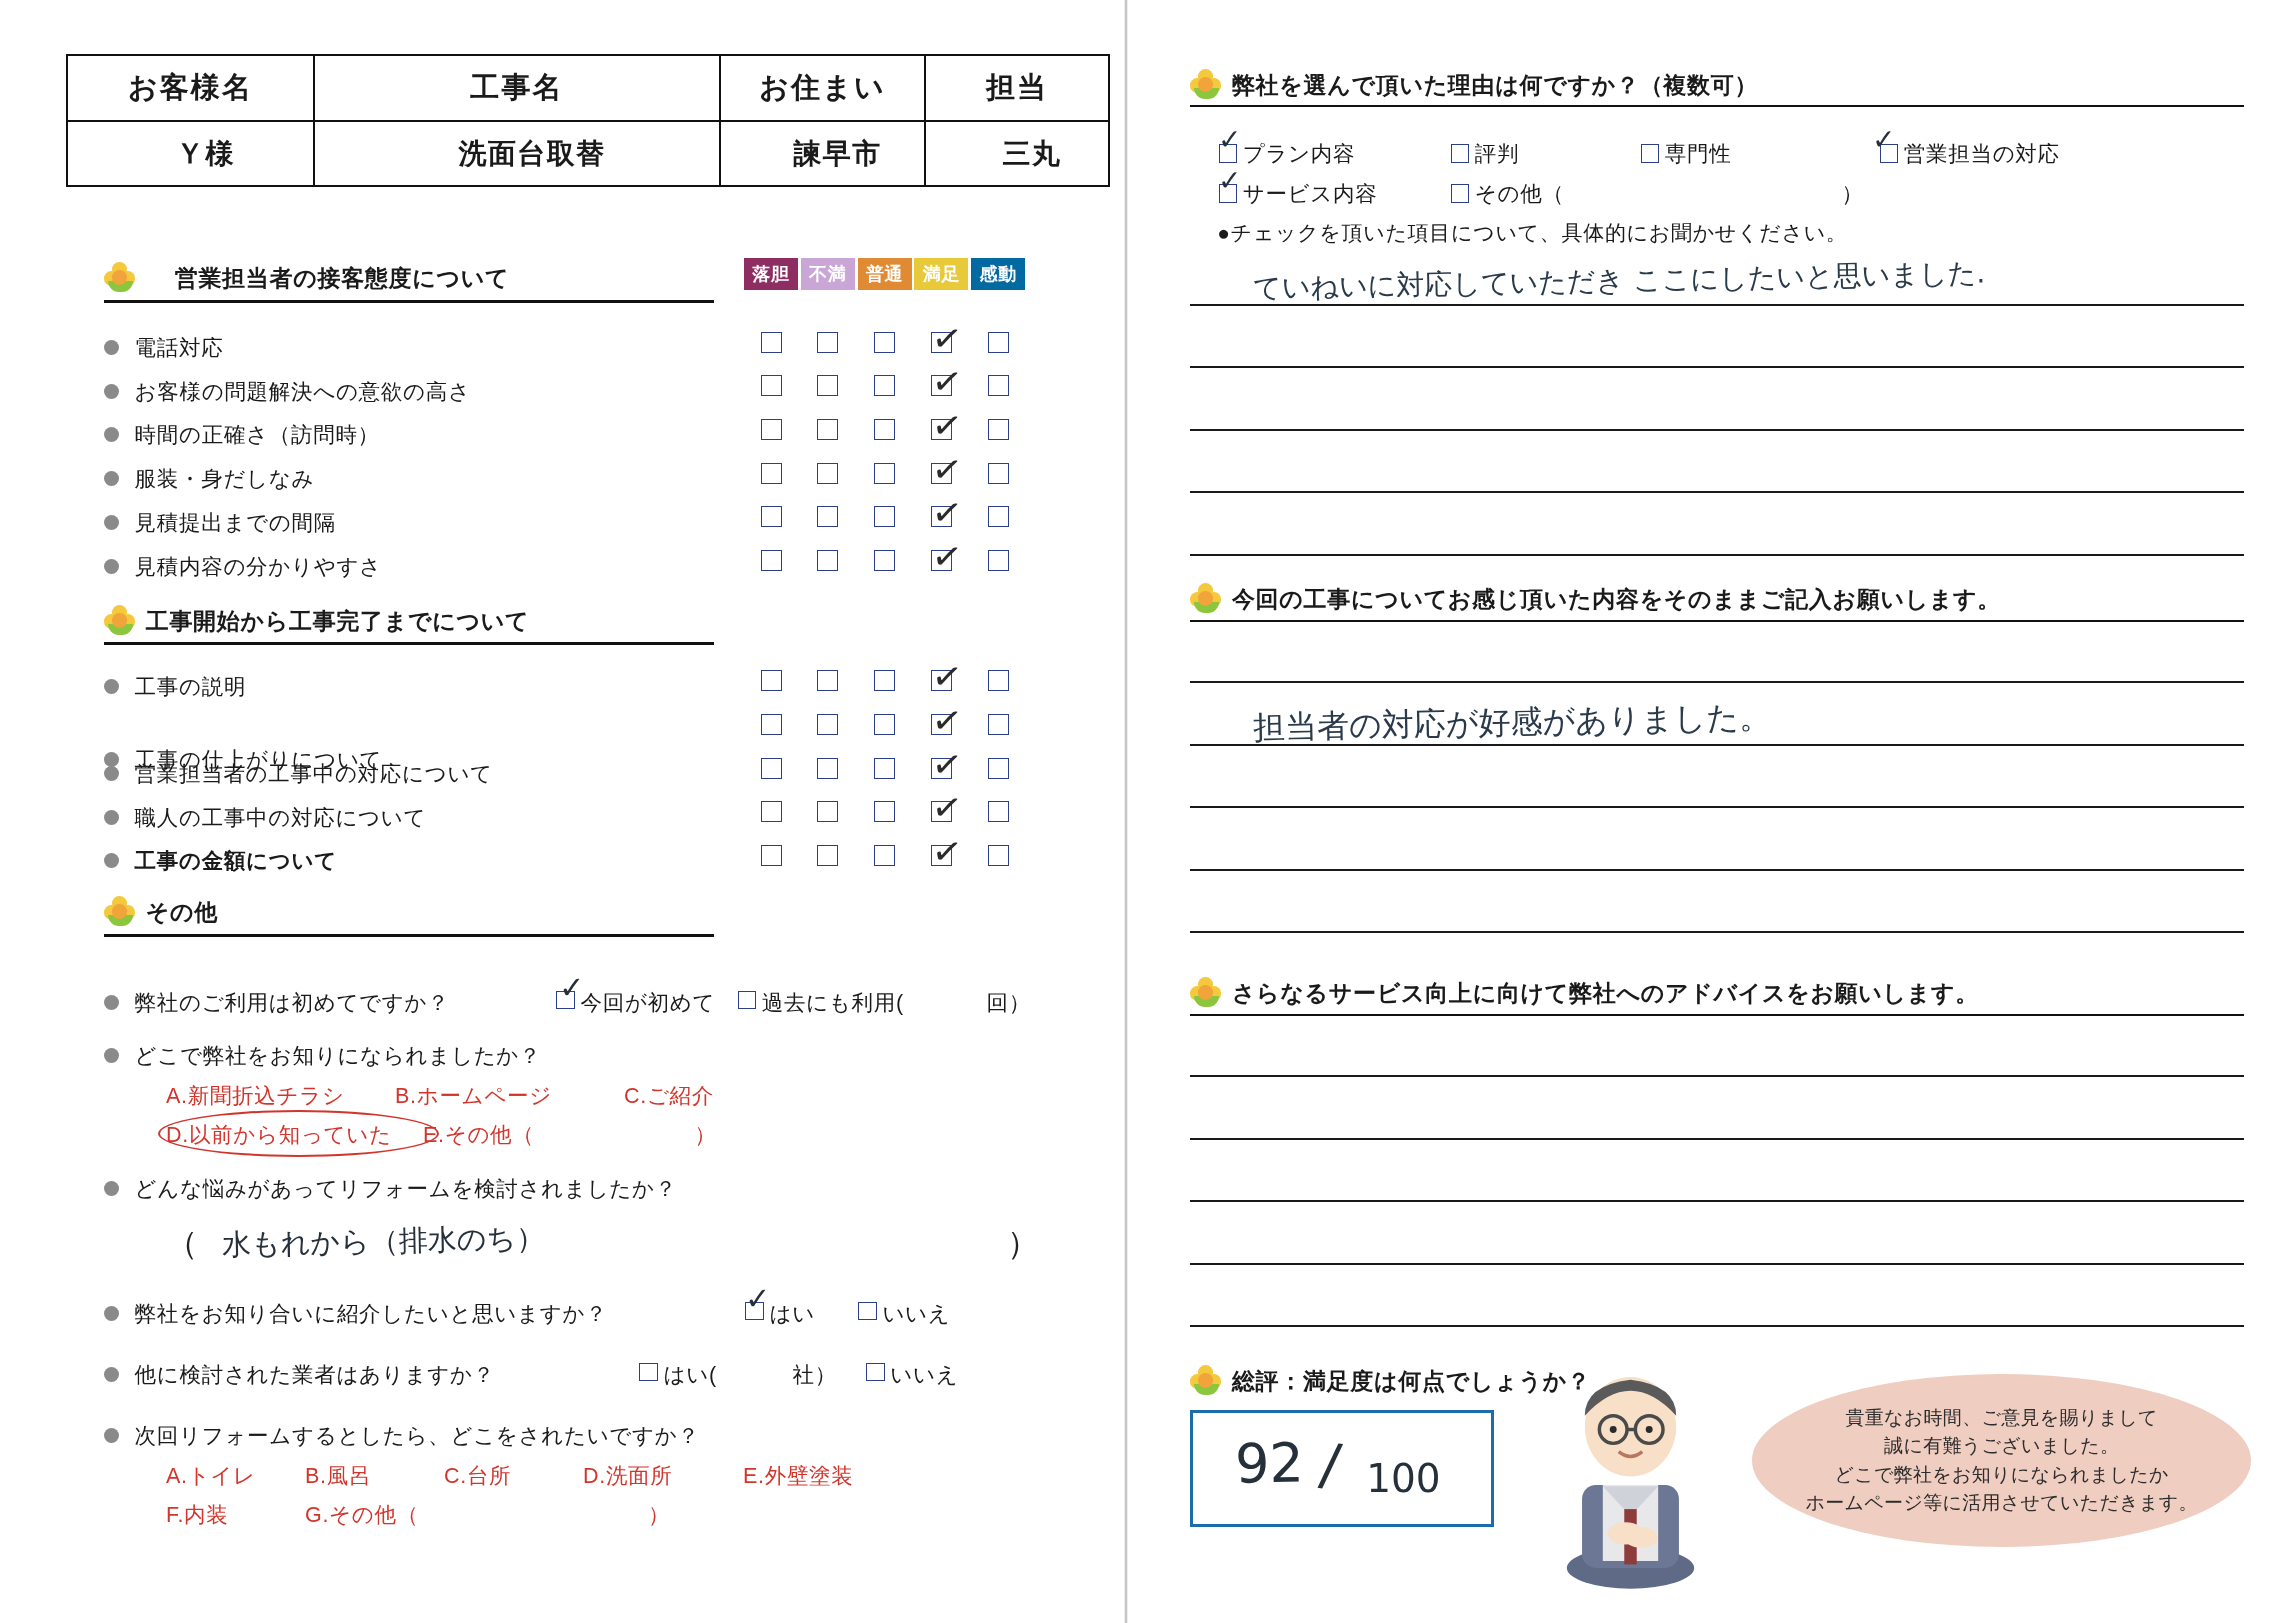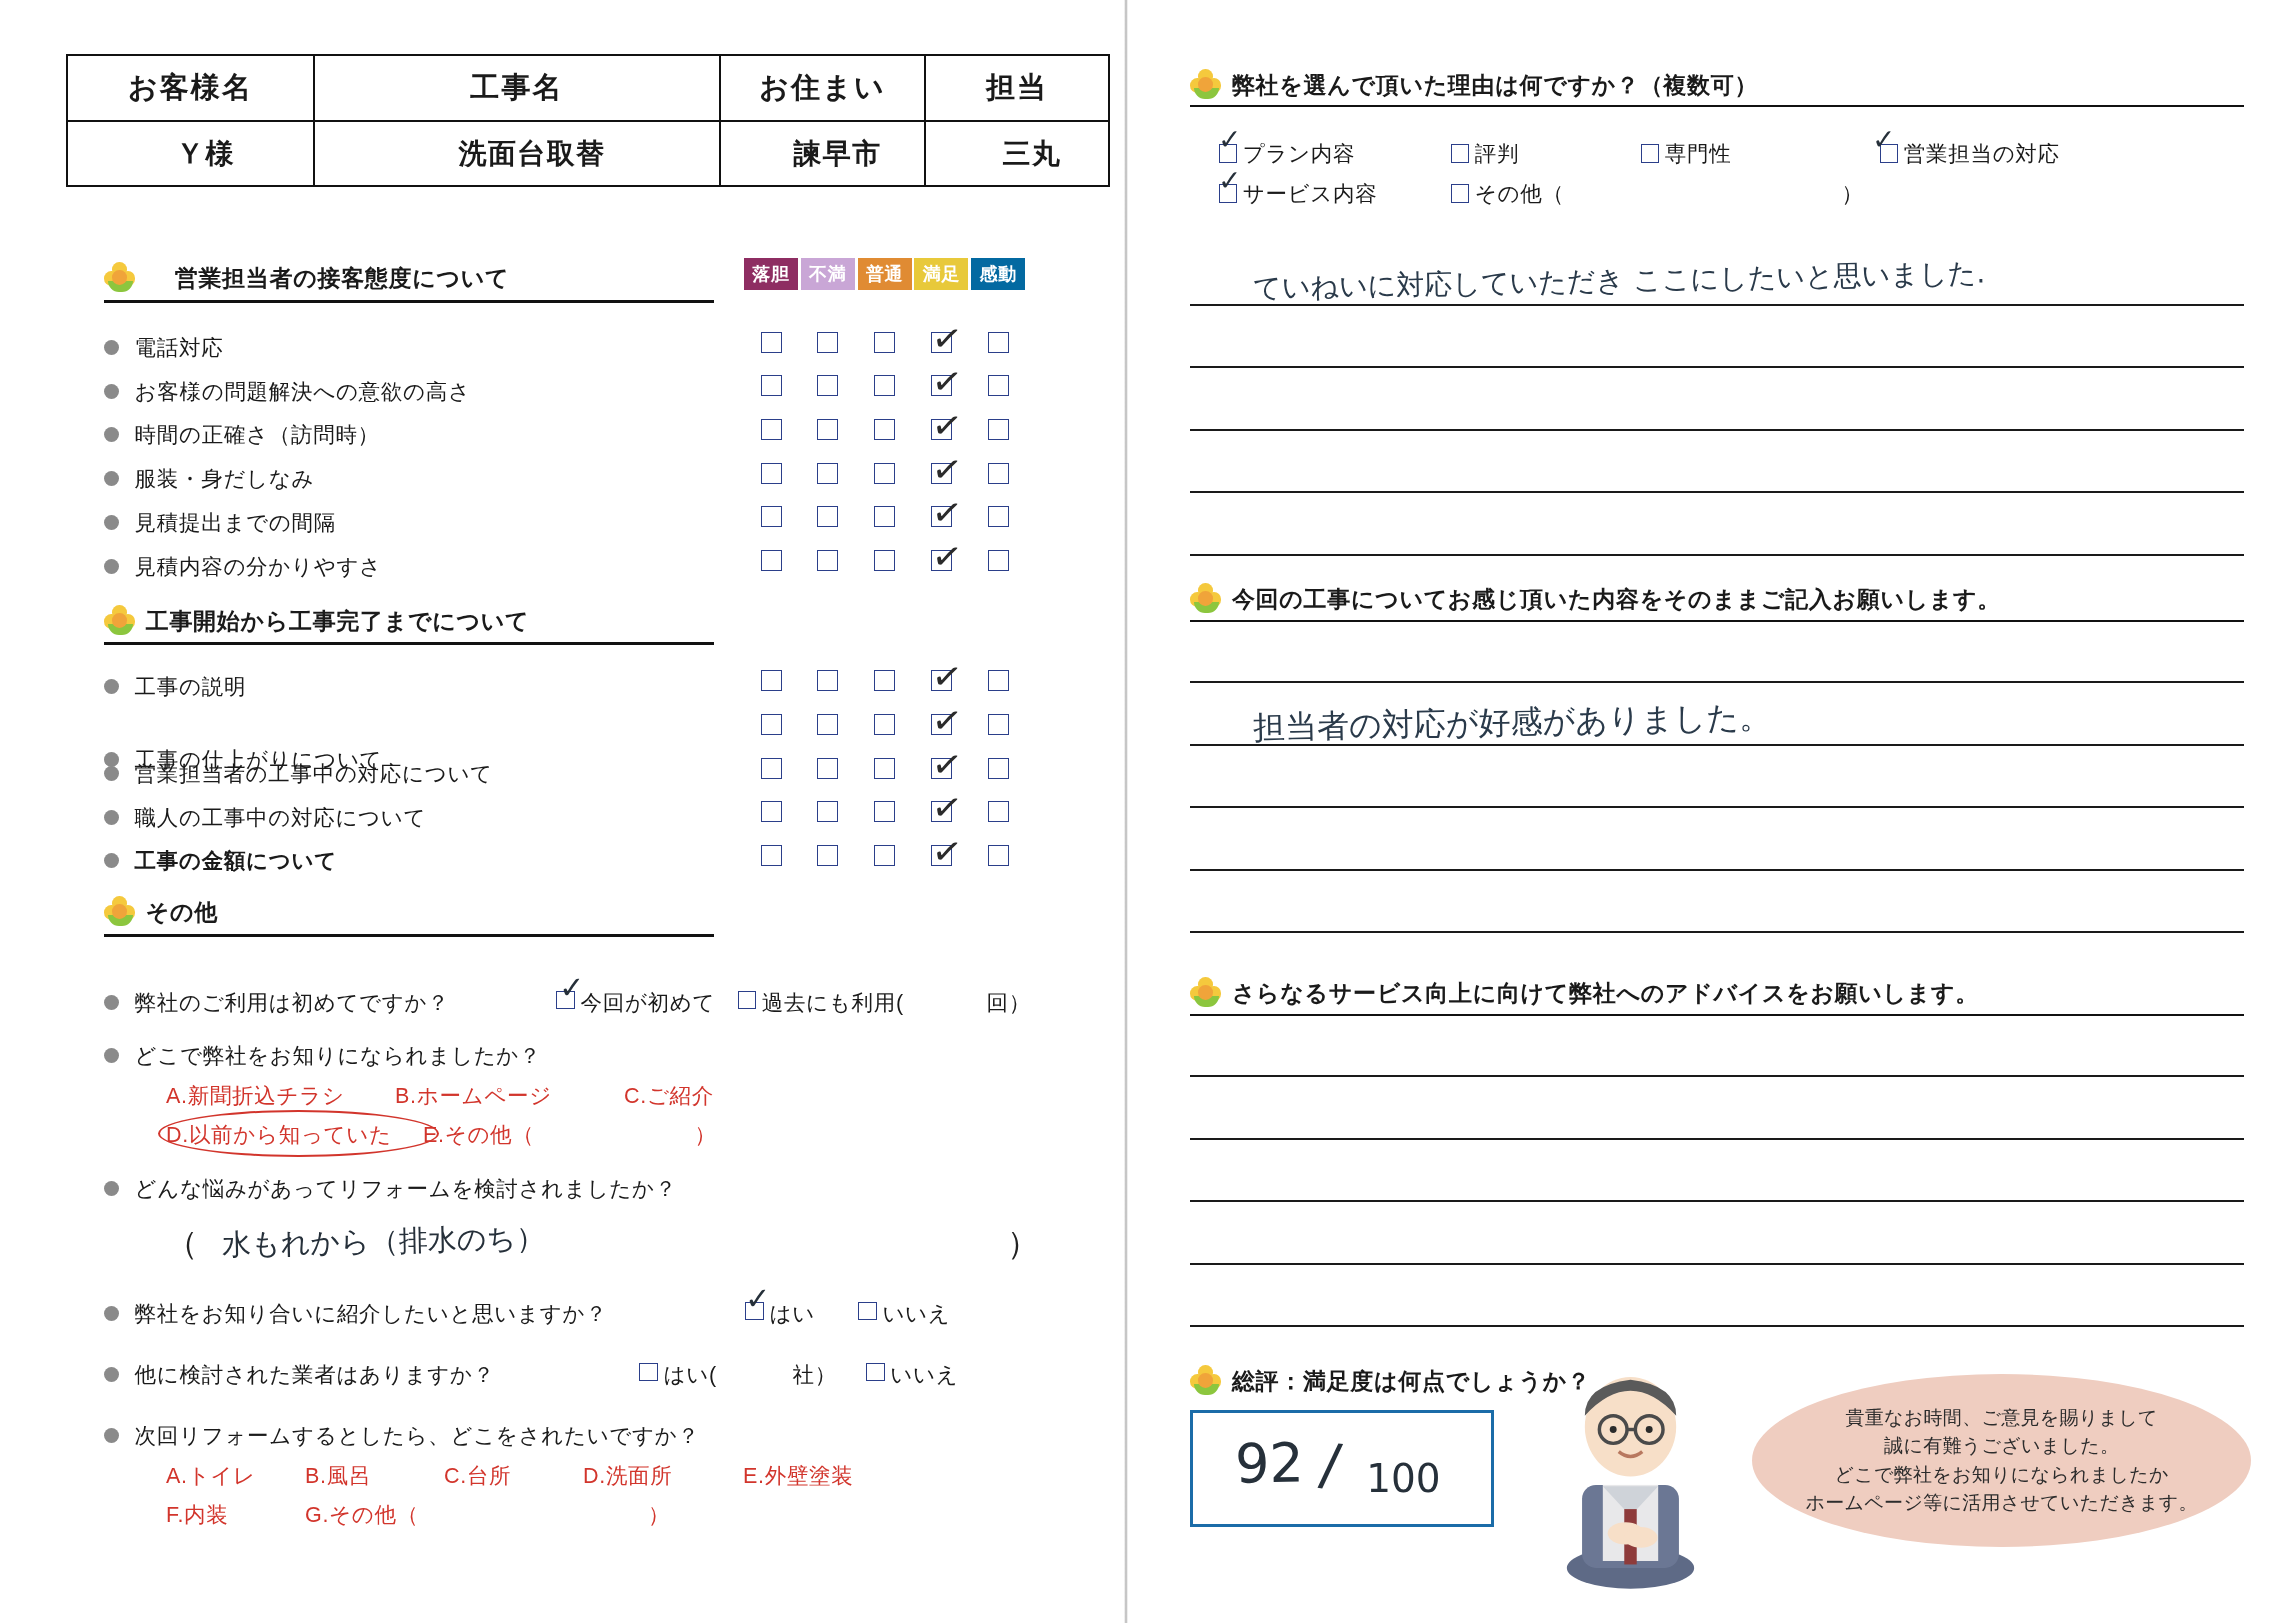--- a/index.html
+++ b/index.html
@@ -713,20 +713,21 @@
       </span>
       <span class="opt">
         <span class="obox"></span>
           <span>その他（</span>
         <span style="display:inline-block;width:277px"></span>
         <span>）</span>
       </span>
     </div>
     <span class="hand" style="left:90px; top:164px; font-size:28px;">✓</span>
 
+    <div class="rblock note" style="left:89px; top:219px;">●チェックを頂いた項目について、具体的にお聞かせください。</div>
 
     <div class="wline" style="left:62px; top:304px; width:1054px;"></div>
     <div class="wline" style="left:62px; top:366px; width:1054px;"></div>
     <div class="wline" style="left:62px; top:429px; width:1054px;"></div>
     <div class="wline" style="left:62px; top:491px; width:1054px;"></div>
     <div class="wline" style="left:62px; top:554px; width:1054px;"></div>
     <div class="hand hand-blue" style="left:125px; top:262px; font-size:28px;">ていねいに対応していただき ここにしたいと思いました.</div>
 
     <div class="sec-head" style="left:62px; top:583px;">
       <div class="flower">

